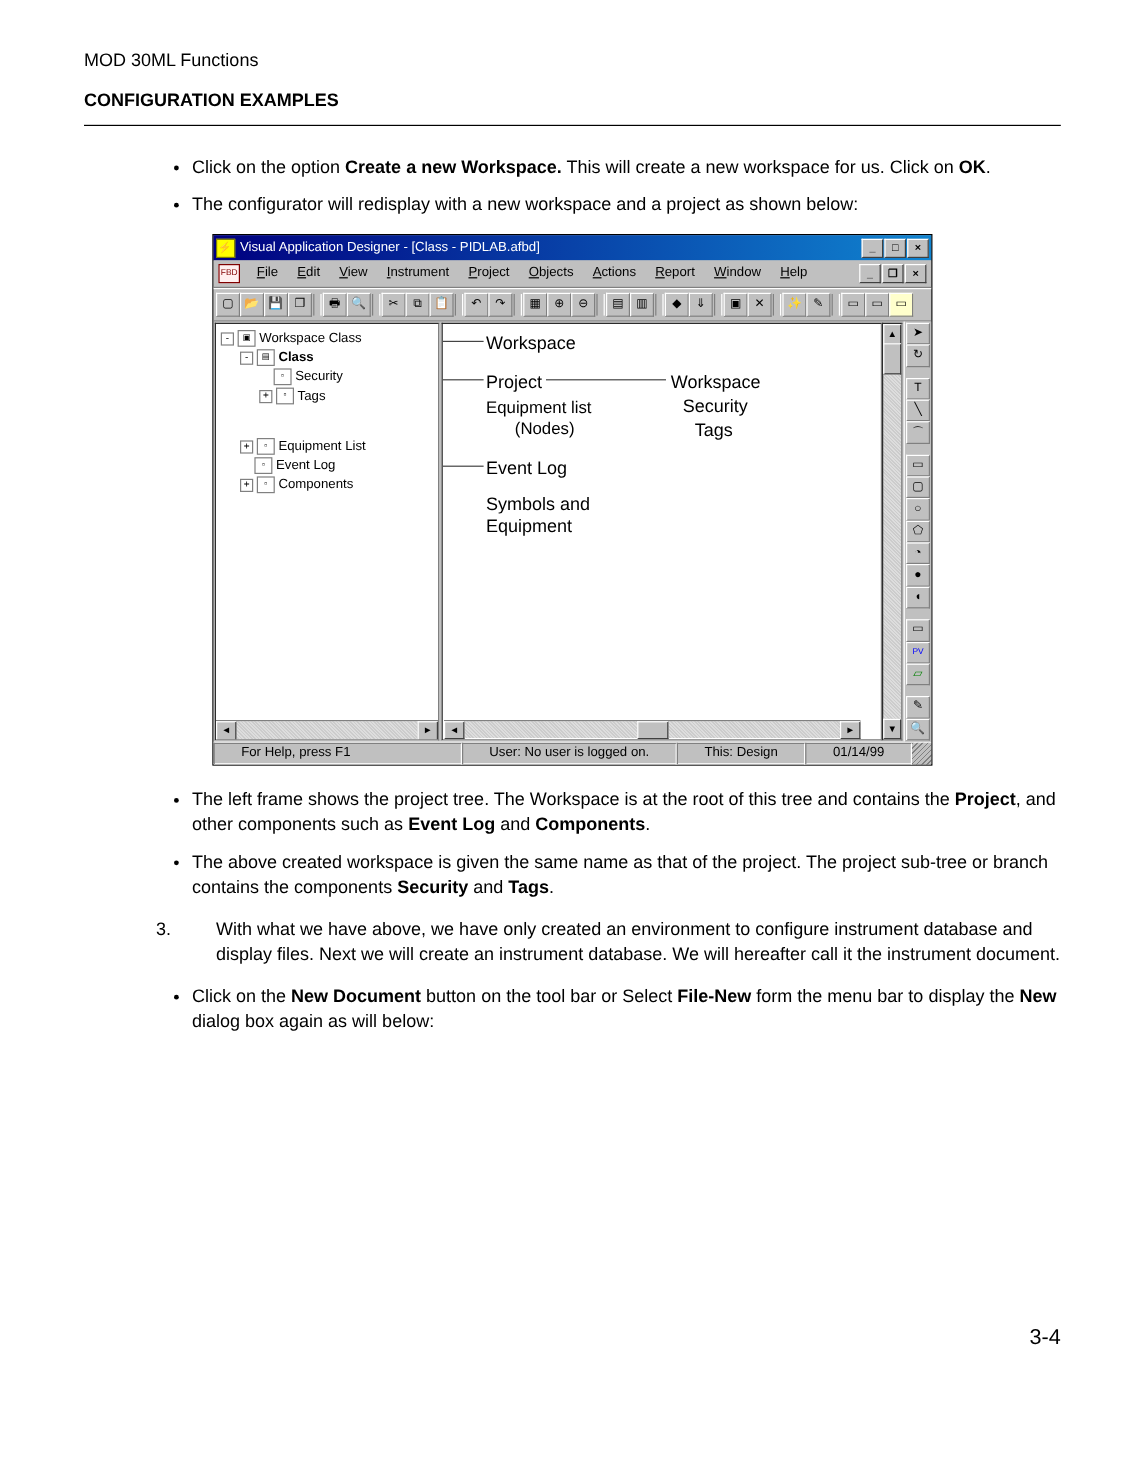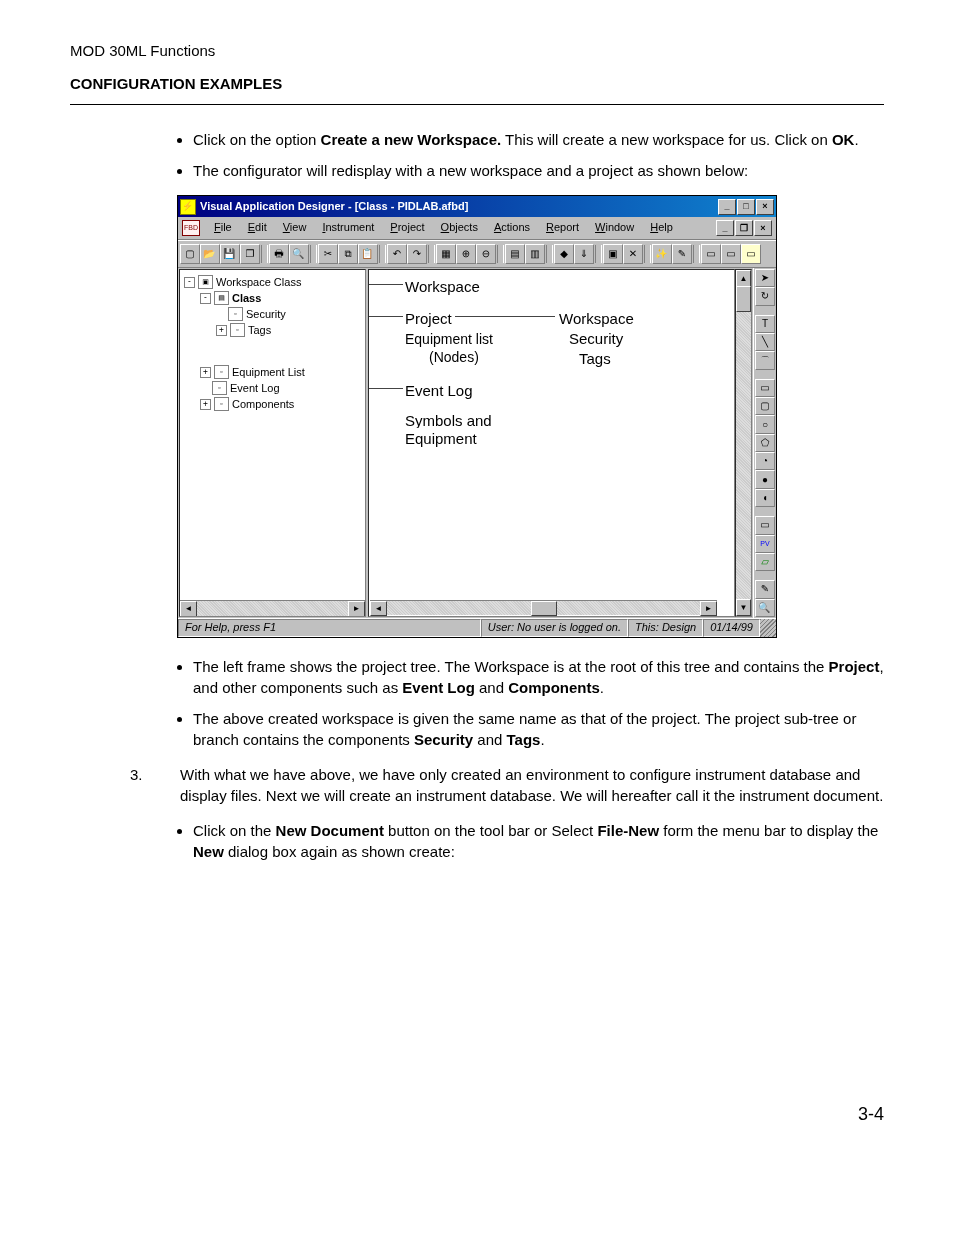--- a/index.html
+++ b/index.html
@@ -22,21 +22,20 @@
     border: none;
     border-top: 1px solid #000;
     margin: 6px 0 24px 0;
   }
   ul.bullets {
     margin: 0 0 14px 90px;
     padding: 0;
   }
   ul.bullets li {
     margin-bottom: 10px;
-    margin-left: 33px;
   }
   .bold { font-weight: bold; }
   .figure-wrap {
     text-align: center;
     margin: 8px 0 18px 0;
   }
   .figure-caption {
     font-style: italic;
     text-align: center;
     margin-top: 6px;
@@ -81,21 +80,21 @@
   .titlebar .app-icon {
     width: 14px; height: 14px;
     background: #ffff00;
     border: 1px solid #808000;
     margin-right: 4px;
     display: flex; align-items:center; justify-content:center;
     font-size: 9px; color:#000;
   }
   .titlebar .title-text {
     flex: 1;
-    font-weight: bold;
+    font-weight: normal;
   }
   .win-btns {
     display: flex;
     gap: 0;
   }
   .win-btn {
     width: 16px; height: 14px;
     background: #c0c0c0;
     border: 1px solid #fff;
     border-right-color: #404040;
@@ -290,22 +289,22 @@
     background: #c0c0c0;
     height: 18px;
     font-size: 11px;
   }
   .statusbar .cell {
     border: 1px solid #808080;
     border-top-color:#808080;
     border-left-color:#808080;
     border-right-color:#fff;
     border-bottom-color:#fff;
-    padding: 1px 6px;
-    display:flex;align-items:center;font-style:italic;
+    padding: 1px 22px;
+    display:flex;align-items:center;
   }
   .statusbar .cell.grow { flex: 1; }
   .statusbar .grip {
     width: 16px;
     background: repeating-linear-gradient(135deg,#808080,#808080 1px,#c0c0c0 1px,#c0c0c0 3px);
   }
 
   .connector {
     position:absolute;
     border-top: 1px solid #444;
@@ -523,17 +522,17 @@
   </li>
 </ul>
 
 <div class="numitem">
   <div class="num">3.</div>
   <div class="txt">With what we have above, we have only created an environment to configure instrument database and display files. Next we will create an instrument database. We will hereafter call it the instrument document.</div>
 </div>
 
 <ul class="bullets">
   <li>
-    <span>Click on the </span><span class="bold">New Document</span><span> button on the tool bar or Select </span><span class="bold">File-New</span><span> form the menu bar to display the </span><span class="bold">New</span><span> dialog box again as shown create:</span>
+    <span>Click on the </span><span class="bold">New Document</span><span> button on the tool bar or Select </span><span class="bold">File-New</span><span> form the menu bar to display the </span><span class="bold">New</span><span> dialog box again as will below:</span>
   </li>
 </ul>
 
 <div class="page-no">3-4</div>
 
 </body></html>

